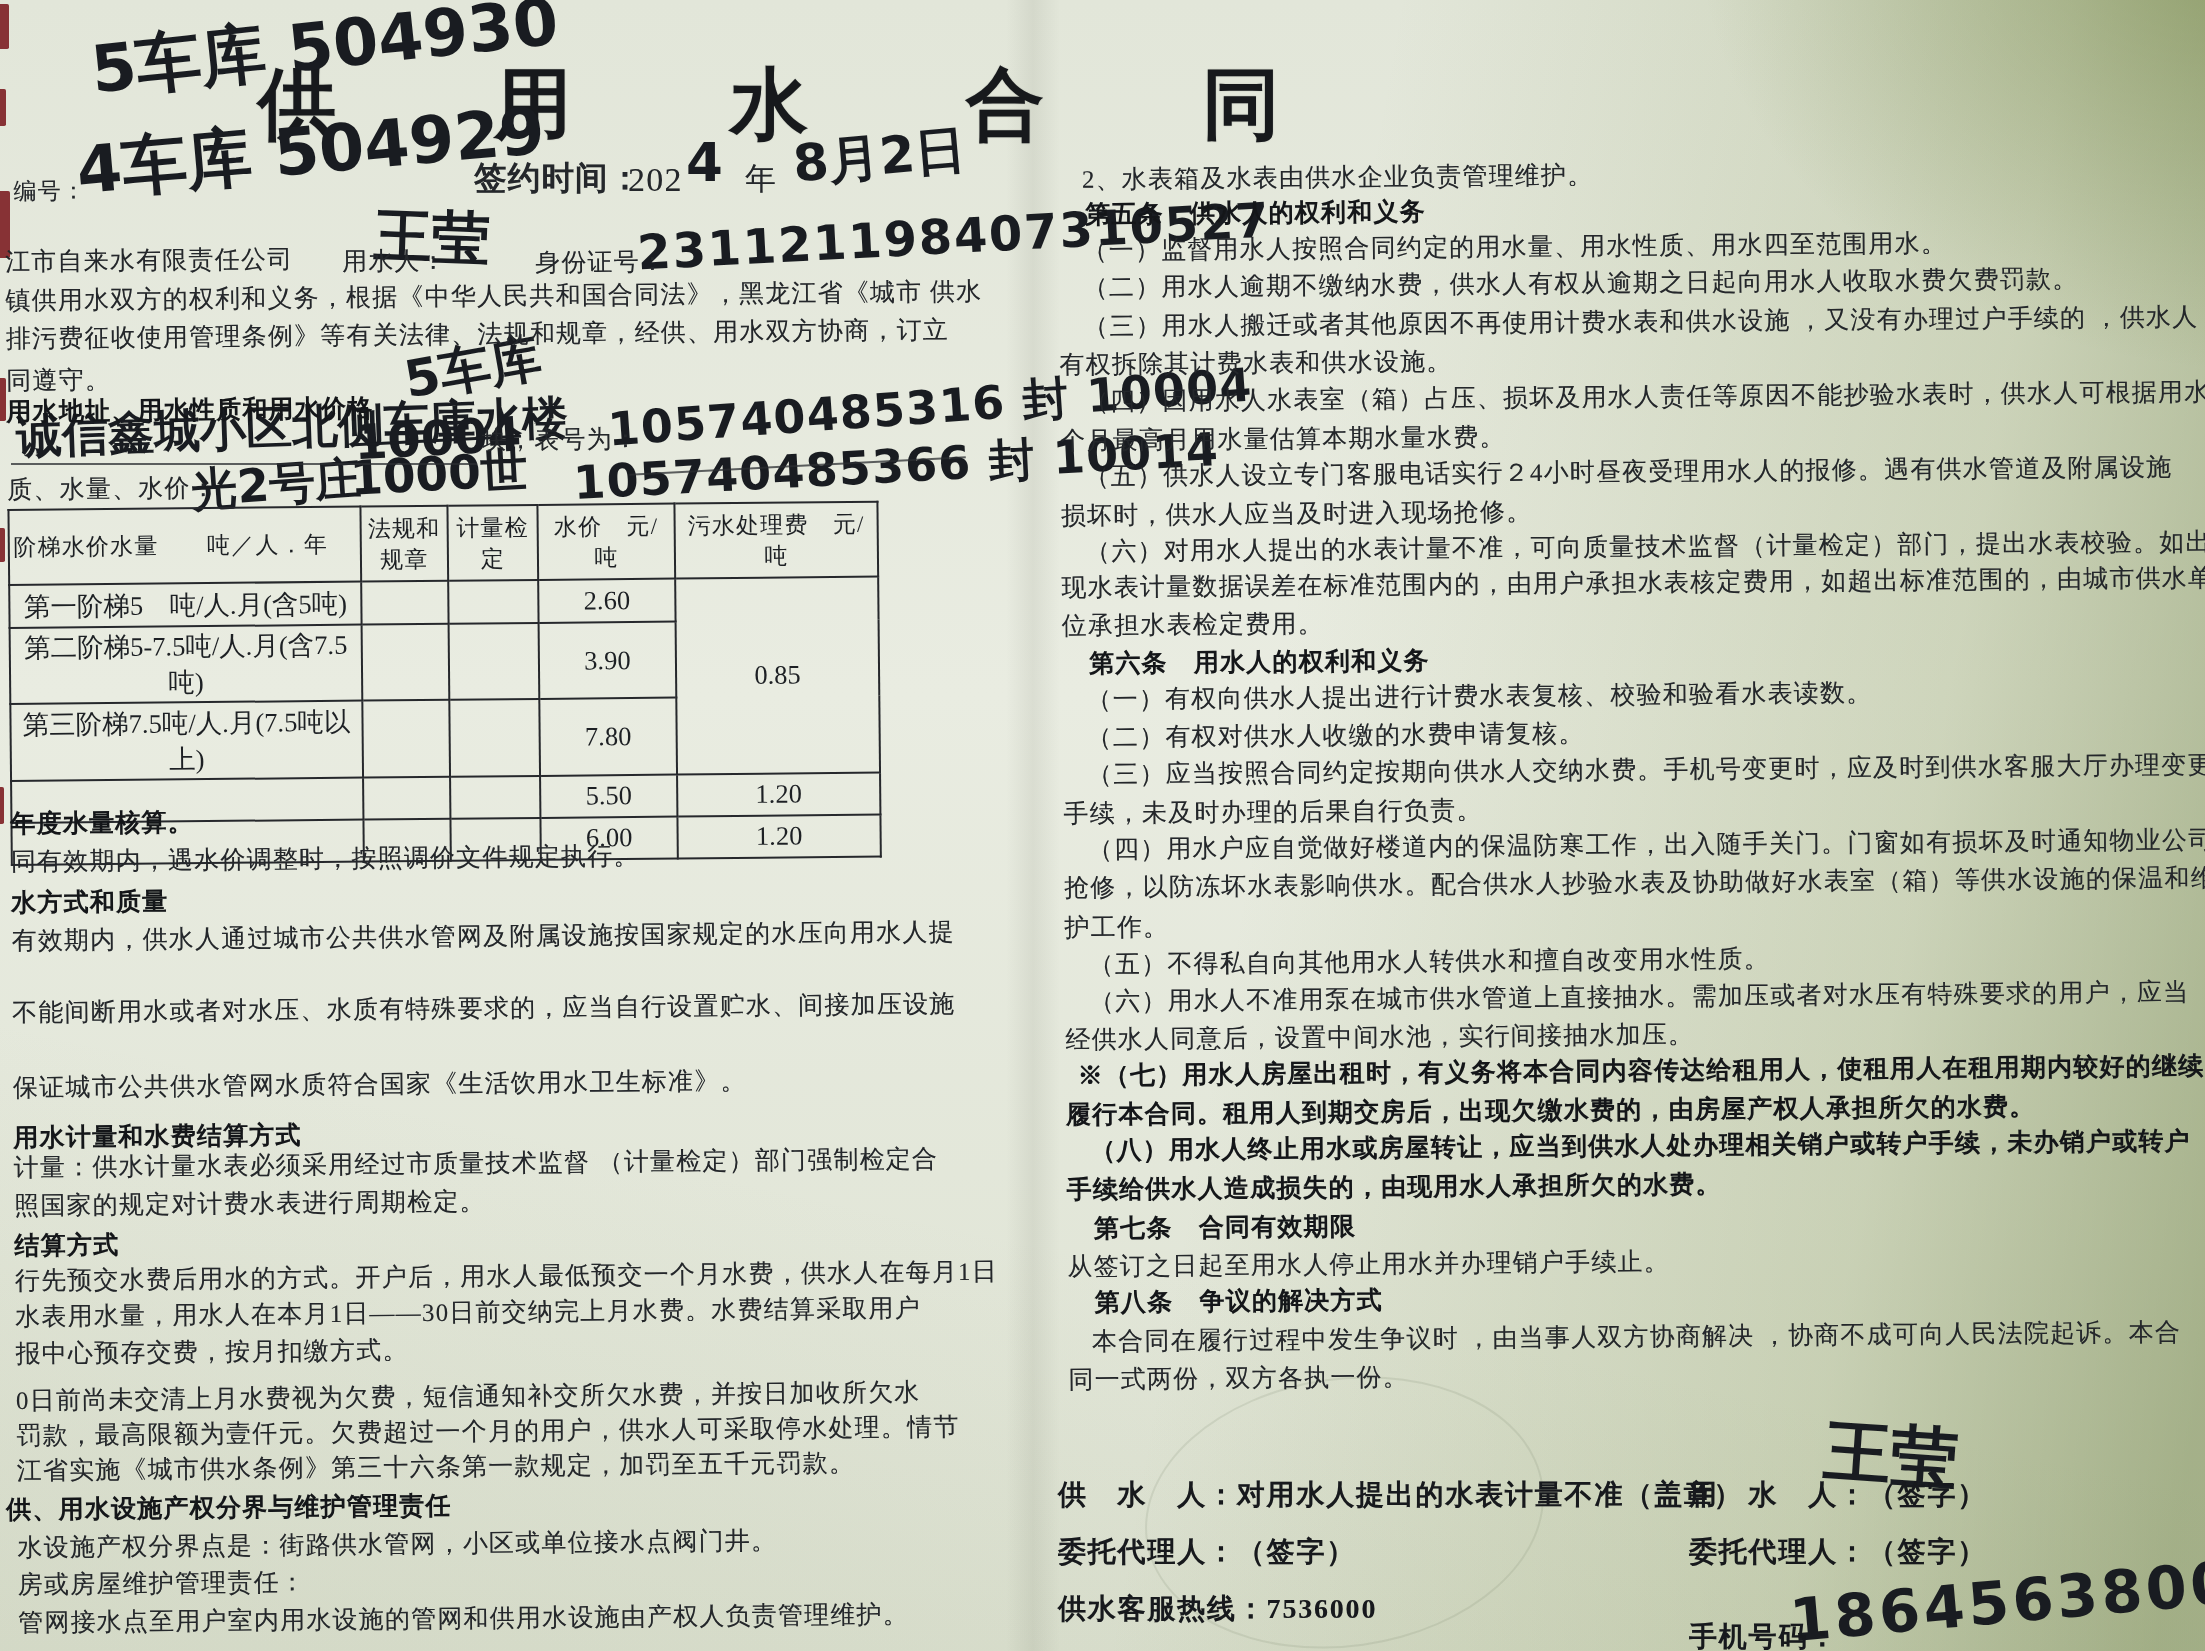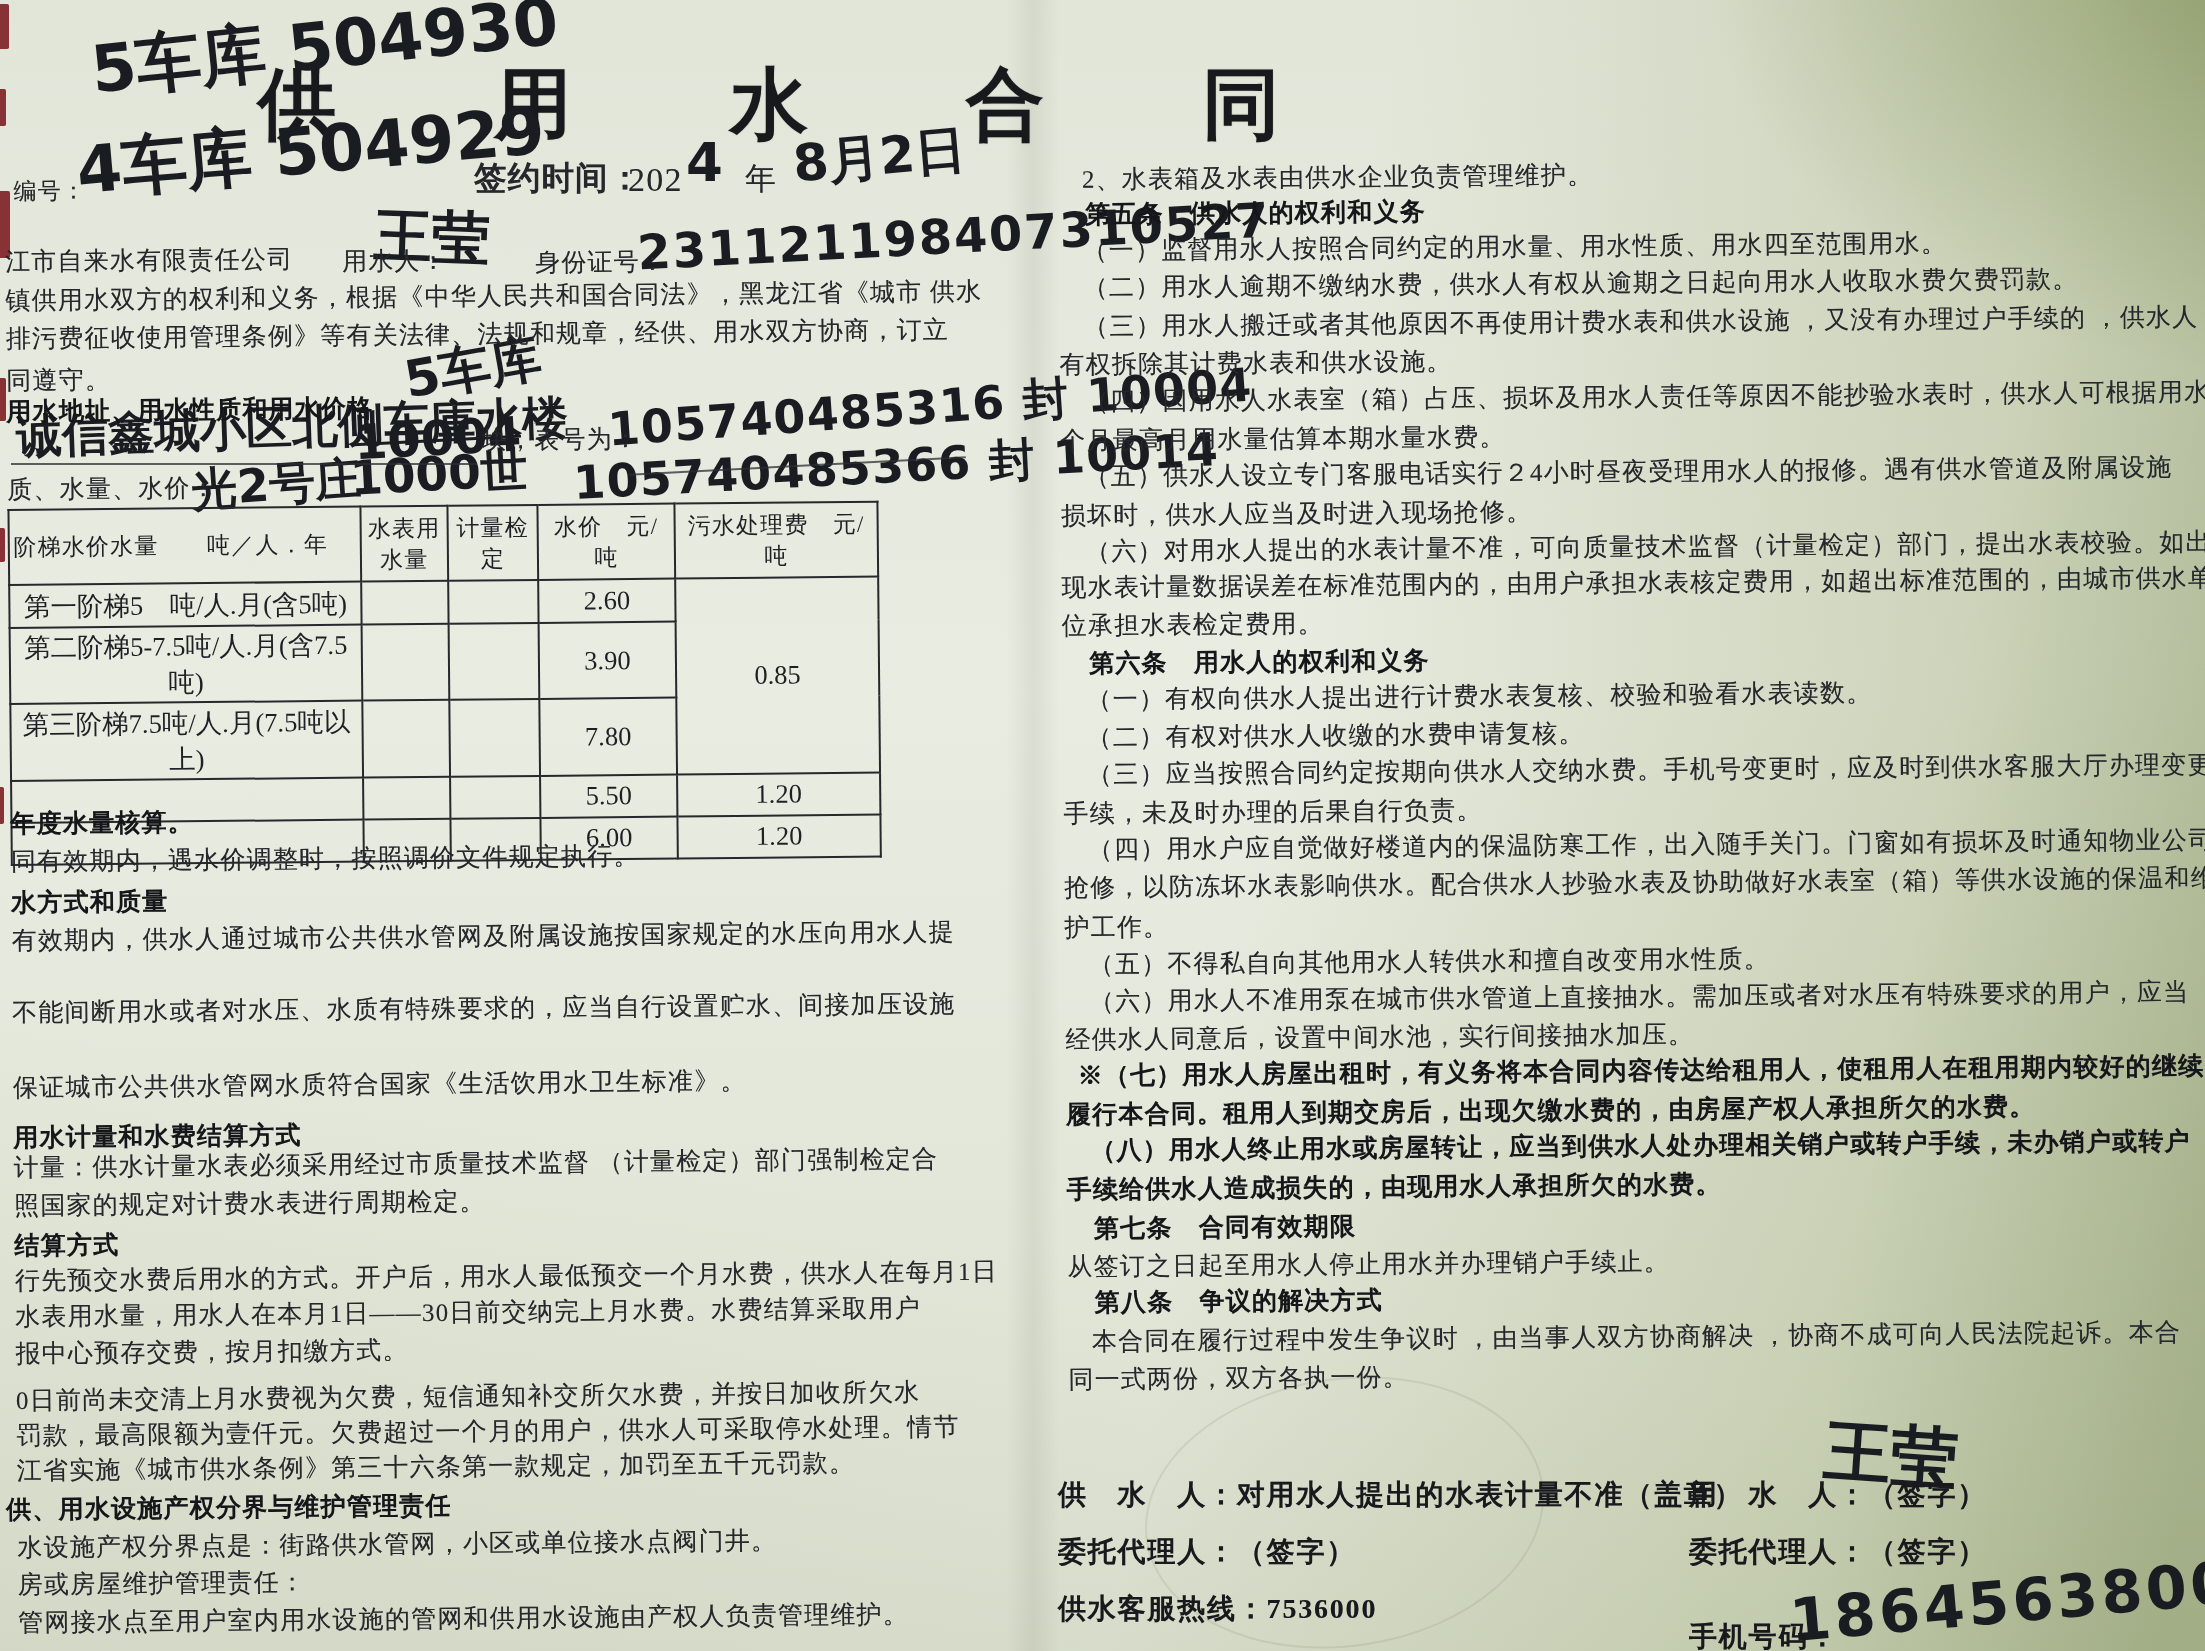--- a/index.html
+++ b/index.html
@@ -101,21 +101,21 @@
     <colgroup>
         <col style="width:352px">
         <col style="width:87px">
         <col style="width:90px">
         <col style="width:137px">
         <col style="width:203px">
       </colgroup>
     <tbody>
         <tr style="height:75px;">
       <th style="text-align:left;">阶梯水价水量　　吨／人．年</th>
-      <th>水表用水量</th>
+      <th>法规和规章</th>
       <th>计量检定</th>
       <th>水价　元/吨</th>
       <th>污水处理费　元/吨</th>
     </tr>
     <tr style="height:43px;">
       <td class="tier">第一阶梯5　吨/人.月(含5吨)</td>
       <td></td>
       <td></td>
       <td>2.60</td>
       <td rowspan="3">0.85</td>

